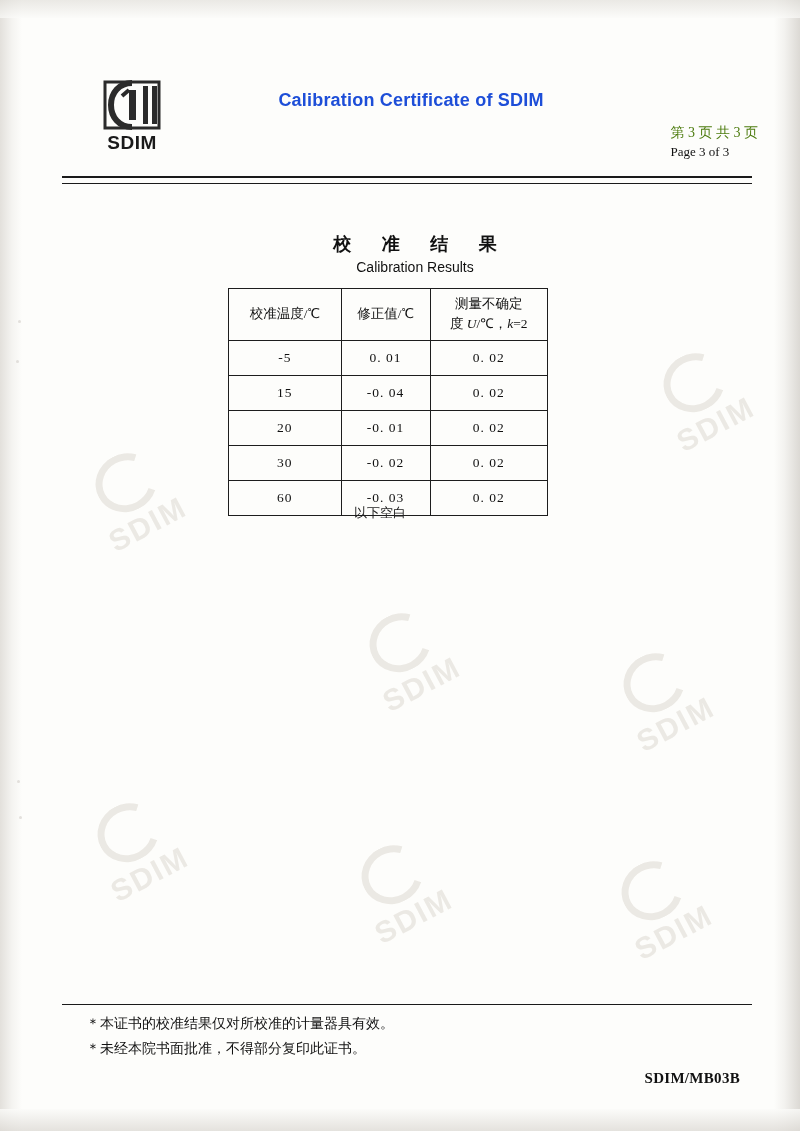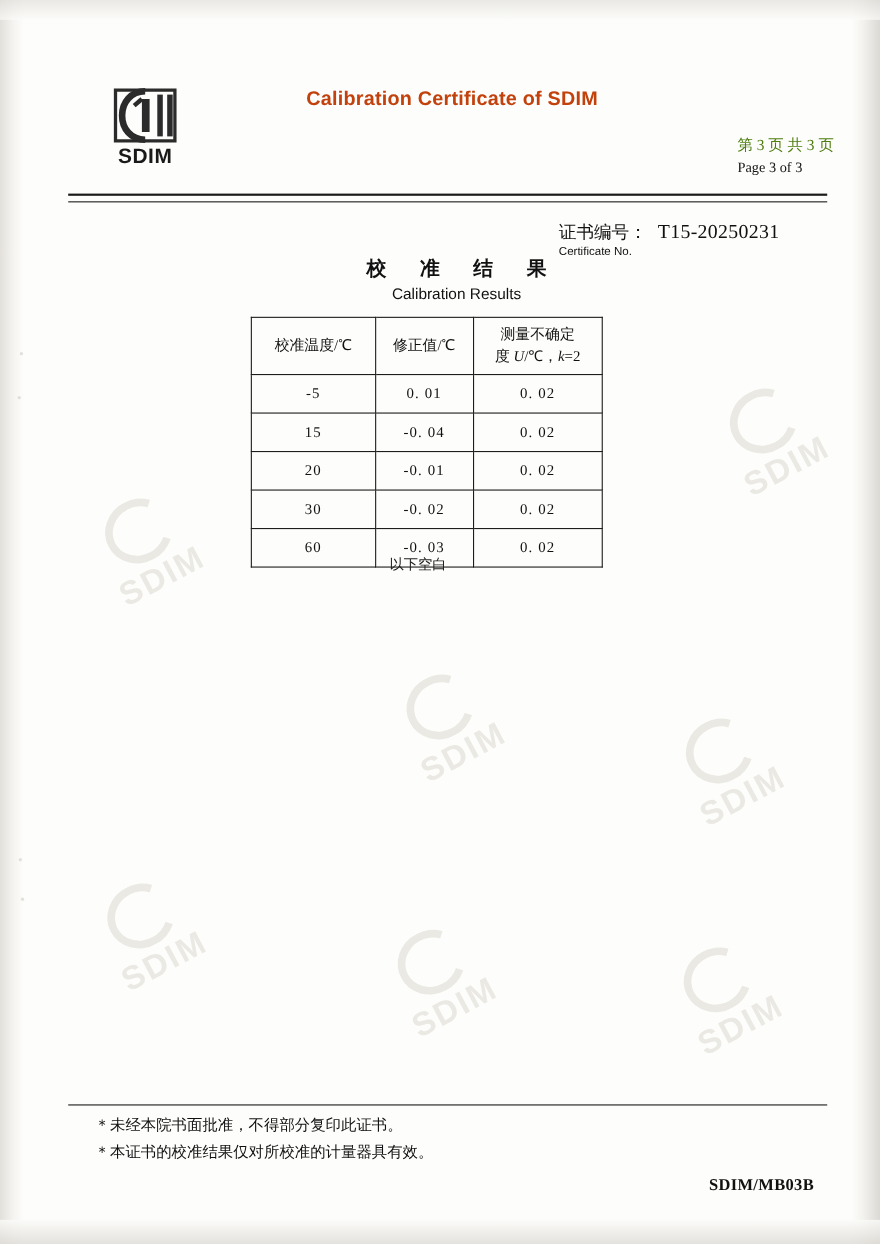--- a/index.html
+++ b/index.html
@@ -86,22 +86,22 @@
     font-size: 27px;
     letter-spacing: 1.5px;
     color: #111;
     white-space: nowrap;
   }
   .title-en {
     font-family: "Liberation Sans", sans-serif;
     font-weight: bold;
     font-size: 18px;
     letter-spacing: .2px;
-    color: #c2410c;
-    margin-top: 7px;
+    color: #1d4ed8;
+    margin-top: 18px;
   }
   .page-num {
     position: absolute;
     right: 0px;
     top: 52px;
     text-align: left;
     line-height: 1.35;
   }
   .page-num .cn {
     font-size: 14px;
@@ -343,25 +343,20 @@
     </div>
 
     <div class="page-num">
       <div class="cn">第 3 页 共 3 页</div>
       <div class="en">Page 3 of 3</div>
     </div>
   </div>
 
   <div class="rule-double"></div>
 
-  <div class="cert-no">
-    <span class="label-cn">证书编号：</span>
-    <span class="value">T15-20250231</span>
-    <div class="label-en">Certificate No.</div>
-  </div>
 
   <div class="results-heading">
     <div class="results-cn">校 准 结 果</div>
     <div class="results-en">Calibration Results</div>
   </div>
 
   <table class="results-table">
     <thead>
       <tr>
         <th class="col-a">校准温度/℃</th>
@@ -399,18 +394,18 @@
         <td>-0. 03</td>
         <td>0. 02</td>
       </tr>
     </tbody>
   </table>
 
   <div class="blank-note">以下空白</div>
 
   <div class="footer-rule"></div>
   <div class="footer-notes">
+    <div>＊本证书的校准结果仅对所校准的计量器具有效。</div>
     <div>＊未经本院书面批准，不得部分复印此证书。</div>
-    <div>＊本证书的校准结果仅对所校准的计量器具有效。</div>
   </div>
   <div class="doc-code">SDIM/MB03B</div>
 
 </div>
 
 </body></html>

